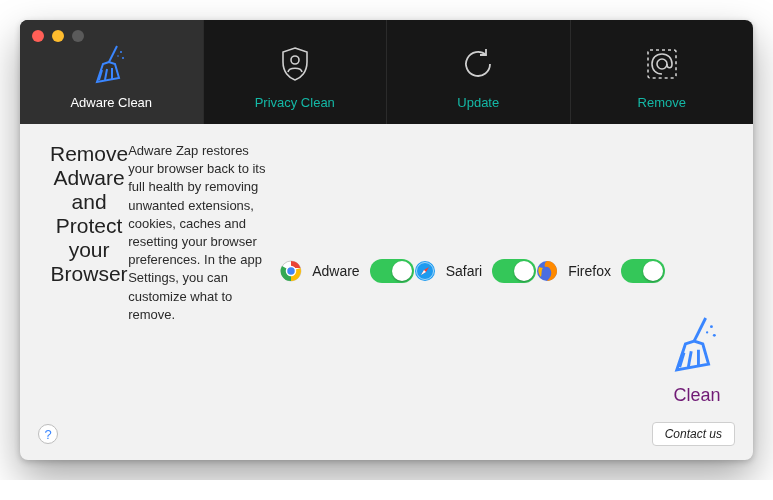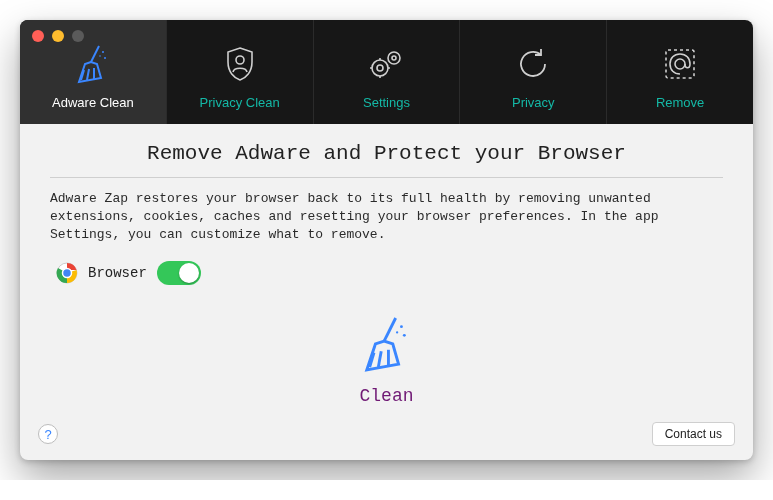--- a/index.html
+++ b/index.html
@@ -70,23 +70,22 @@
     justify-content: center;
   }
   .tab svg { stroke: #cfcfcf; fill: none; }
   .tab.active svg.broom path,
   .tab.active svg.broom line { stroke: #3a86ff; }
   
   .content {
     flex: 1;
     padding: 18px 30px 12px 30px;
     display: flex;
-    flex-direction: column;
+    flex-direction: row;
     color: #333;
-    font-family: Liberation Mono, monospace;
   }
   .headline {
     text-align: center;
     font-size: 21px;
     font-weight: 400;
     color: #222;
     padding-bottom: 12px;
   }
   .rule {
     border: none;
@@ -162,20 +161,21 @@
     cursor: pointer;
   }
   .contact {
     background: #fff;
     border: 1px solid #cfcfcf;
     border-radius: 4px;
     font-size: 12px;
     padding: 4px 12px;
     cursor: pointer;
     color: #222;
+    font-style: italic;
   }
 </style>
 </head>
 <body>
 
 <div class="window">
 
   <div class="topbar">
     <div class="traffic">
       <span class="close"></span>
@@ -205,44 +205,29 @@
         <span class="icon-slot">
           <svg width="34" height="38" viewBox="0 0 34 38" stroke-width="1.6">
             <path d="M17 3 L29 7 V17 C29 27 23 33 17 35 C11 33 5 27 5 17 V7 Z"></path>
             <circle cx="17" cy="15" r="4"></circle>
             <path d="M10 27 C11 22 23 22 24 27"></path>
           </svg>
         </span>
         <span>Privacy Clean</span>
       </div>
 
-      <div class="tab">
-        <span class="icon-slot">
-          <svg width="40" height="36" viewBox="0 0 40 36" stroke-width="1.6">
-            <circle cx="14" cy="22" r="8"></circle>
-            <circle cx="14" cy="22" r="3"></circle>
-            <circle cx="28" cy="12" r="6"></circle>
-            <circle cx="28" cy="12" r="2"></circle>
-            <line x1="14" y1="12" x2="14" y2="14"></line>
-            <line x1="14" y1="30" x2="14" y2="32"></line>
-            <line x1="4" y1="22" x2="6" y2="22"></line>
-            <line x1="22" y1="22" x2="24" y2="22"></line>
-          </svg>
-        </span>
-        <span>Settings</span>
-      </div>
 
       <div class="tab">
         <span class="icon-slot">
           <svg width="36" height="36" viewBox="0 0 36 36" stroke-width="1.8">
             <path d="M30 18 A12 12 0 1 1 26 9"></path>
             <polyline points="26,3 26,9 20,9"></polyline>
           </svg>
         </span>
-        <span>Privacy</span>
+        <span>Update</span>
       </div>
 
       <div class="tab">
         <span class="icon-slot">
           <svg width="36" height="36" viewBox="0 0 36 36" stroke-width="1.6">
             <rect x="4" y="4" width="28" height="28" rx="2" stroke-dasharray="3 3"></rect>
             <circle cx="18" cy="18" r="5"></circle>
             <path d="M23 18 C23 23 28 23 28 18 C28 12 24 8 18 8 C12 8 8 12 8 18 C8 24 12 28 18 28"></path>
           </svg>
         </span>
@@ -263,25 +248,48 @@
         <span class="brico">
           <svg width="22" height="22" viewBox="0 0 22 22">
             <circle cx="11" cy="11" r="10" fill="#fff" stroke="#ccc"></circle>
             <path d="M11 1 A10 10 0 0 1 20.5 8 L11 8 Z" fill="#ea4335"></path>
             <path d="M20.5 8 A10 10 0 0 1 11 21 L11 11 Z" fill="#fbbc05"></path>
             <path d="M11 21 A10 10 0 0 1 2 6 L11 11 Z" fill="#34a853"></path>
             <circle cx="11" cy="11" r="4.5" fill="#4285f4"></circle>
             <circle cx="11" cy="11" r="4.5" fill="none" stroke="#fff" stroke-width="1.5"></circle>
           </svg>
         </span>
-        <span>Browser</span>
+        <span>Adware</span>
         <span class="toggle"></span>
       </div>
 
-
+      <div class="browser">
+        <span class="brico">
+          <svg width="22" height="22" viewBox="0 0 22 22">
+            <circle cx="11" cy="11" r="10" fill="#1e9bf0"></circle>
+            <circle cx="11" cy="11" r="8.5" fill="none" stroke="#fff" stroke-width="0.6"></circle>
+            <polygon points="15,7 12,12 7,15 10,10" fill="#ff3b30"></polygon>
+            <polygon points="12,12 7,15 10,10" fill="#fff"></polygon>
+          </svg>
+        </span>
+        <span>Safari</span>
+        <span class="toggle"></span>
+      </div>
+
+      <div class="browser">
+        <span class="brico">
+          <svg width="22" height="22" viewBox="0 0 22 22">
+            <circle cx="11" cy="11" r="10" fill="#4a6ee0"></circle>
+            <path d="M11 1 C17 1 21 6 21 11 C21 17 16 21 11 21 C14 18 16 15 15 11 C14 7 11 6 9 7 C8 5 9 2 11 1 Z" fill="#ff8a00"></path>
+            <path d="M3 7 C2 10 2 14 5 17 C6 14 5 10 7 8 C5 8 4 7 3 7 Z" fill="#ffb300"></path>
+          </svg>
+        </span>
+        <span>Firefox</span>
+        <span class="toggle"></span>
+      </div>
 
     </div>
 
     <div class="clean-area">
       <span>
         <svg width="52" height="58" viewBox="0 0 36 40" stroke="#3a86ff" fill="none" stroke-width="2">
           <line x1="24" y1="2" x2="16" y2="18"></line>
           <path d="M16 18 L10 20 L4 38 L26 34 L22 20 Z"></path>
           <line x1="9" y1="26" x2="6" y2="36"></line>
           <line x1="14" y1="25" x2="12" y2="36"></line>

